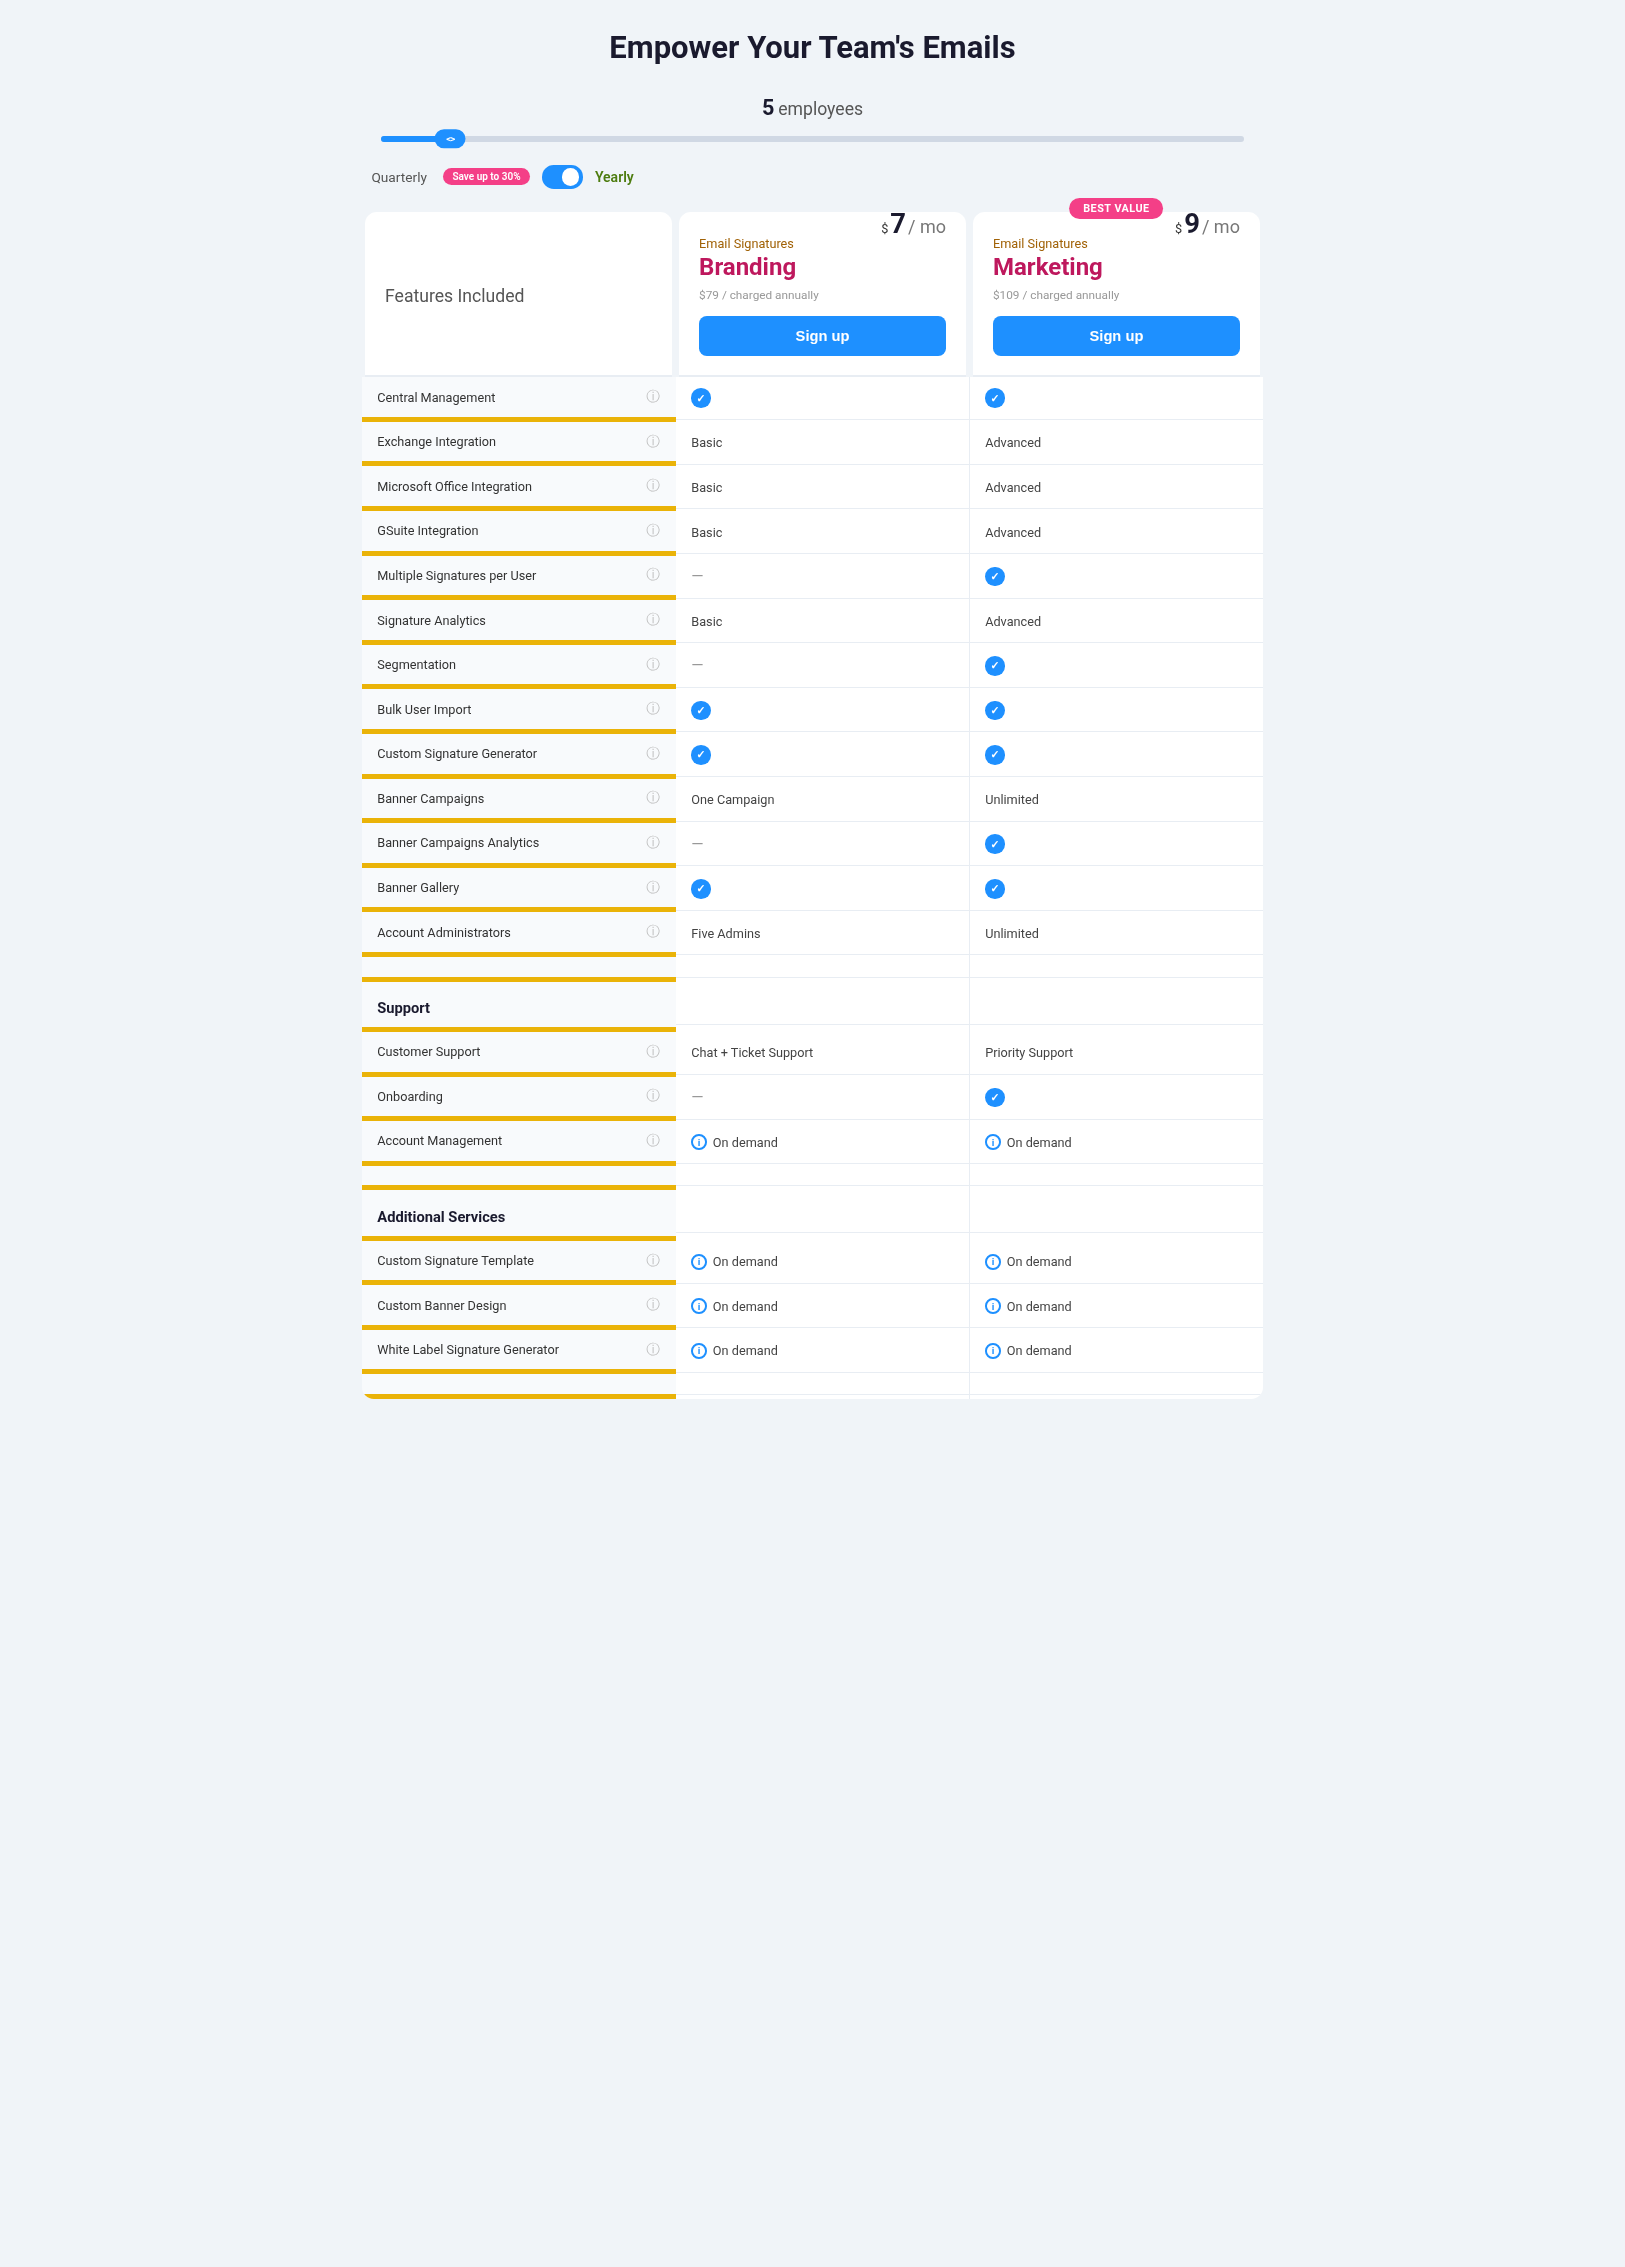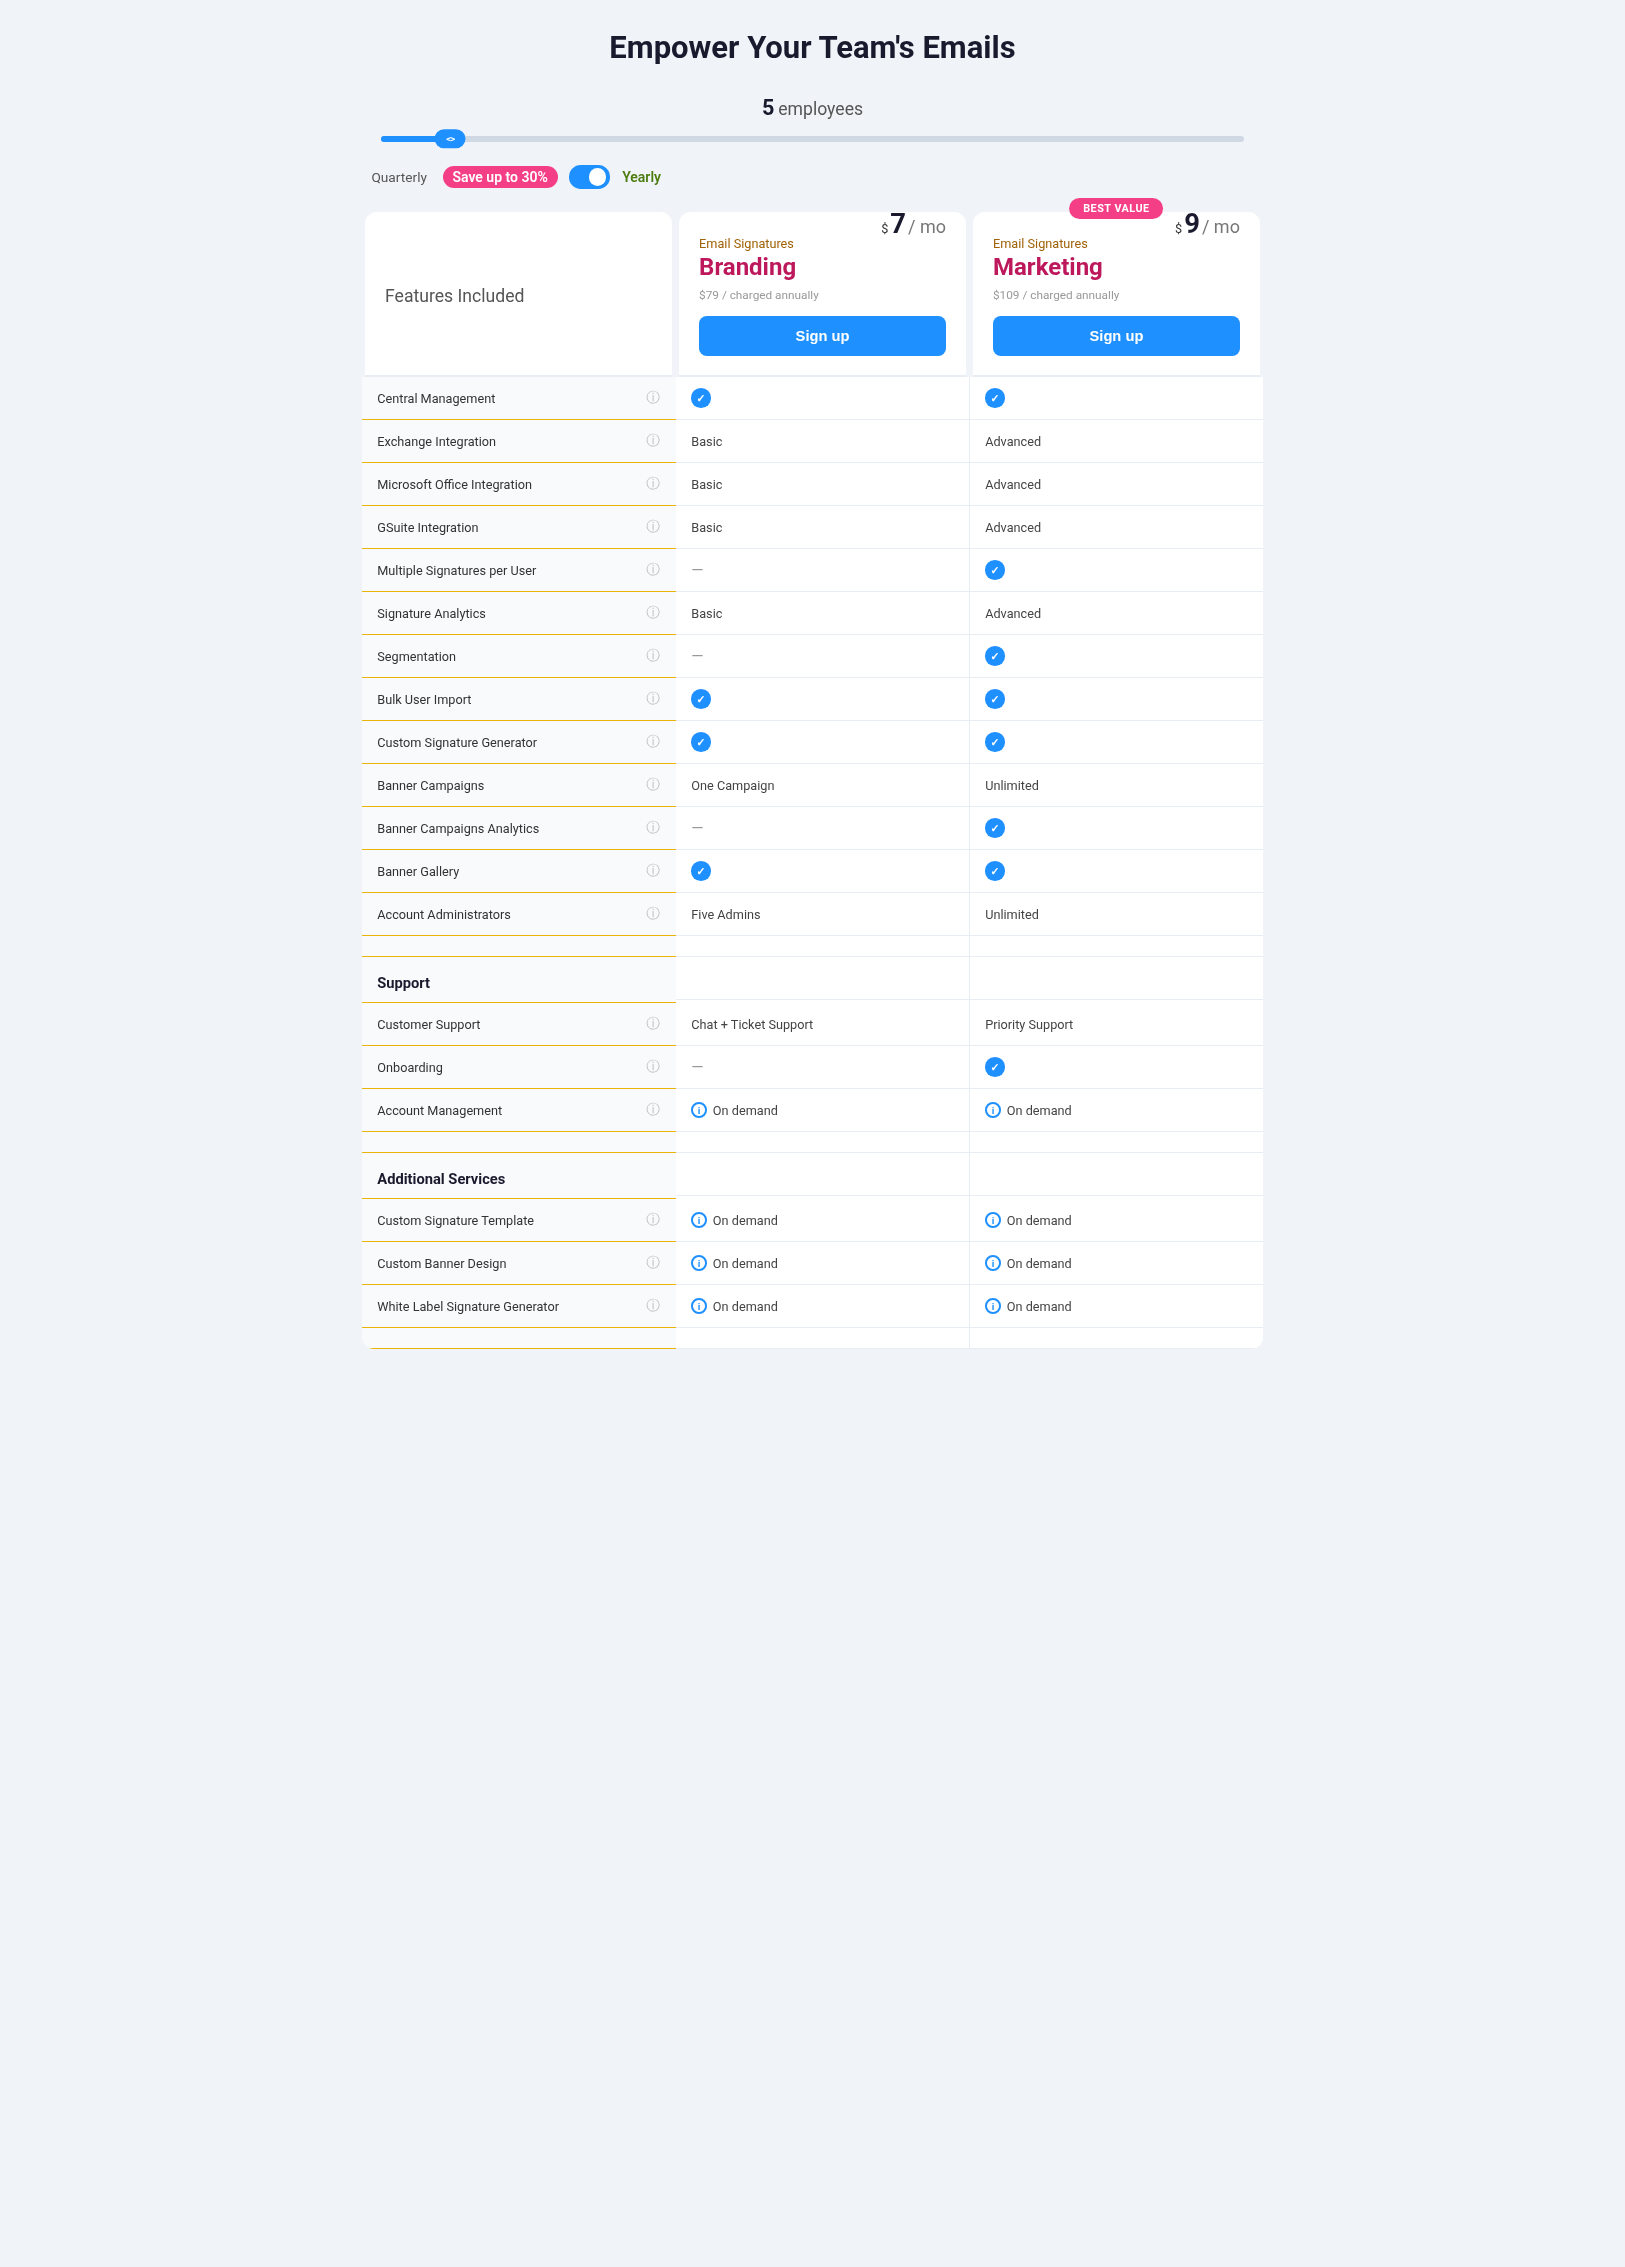--- a/index.html
+++ b/index.html
@@ -79,21 +79,21 @@
       margin-bottom: 19.6px;
       padding: 0 9.8px;
     }
     .billing-label {
       font-size: 13.7px;
       color: #555;
     }
     .save-badge {
       background: #f43f87;
       color: white;
-      font-size: 14px;
+      font-size: 10px;
       font-weight: 600;
       padding: 2.9px 9.8px;
       border-radius: 11.8px;
       margin-left: 3.9px;
     }
     .toggle {
       width: 41px;
       height: 23.5px;
       background: #1e90ff;
       border-radius: 11.8px;
@@ -232,21 +232,21 @@
       overflow: hidden;
     }
     .col-features {
       background: #f8fafc;
     }
     .col-plan1, .col-plan2 {
       background: white;
     }
     .col-features .row-cell {
       padding: 10.8px 15.7px;
-      border-bottom: 1px solid #eab308;
+      border-bottom: 5px solid #eab308;
       font-size: 12.7px;
       color: #333;
       display: flex;
       align-items: center;
       min-height: 43px;
     }
     .col-plan1 .row-cell, .col-plan2 .row-cell {
       padding: 10.8px 15.7px;
       border-bottom: 1px solid #e8edf3;
       font-size: 12.7px;

